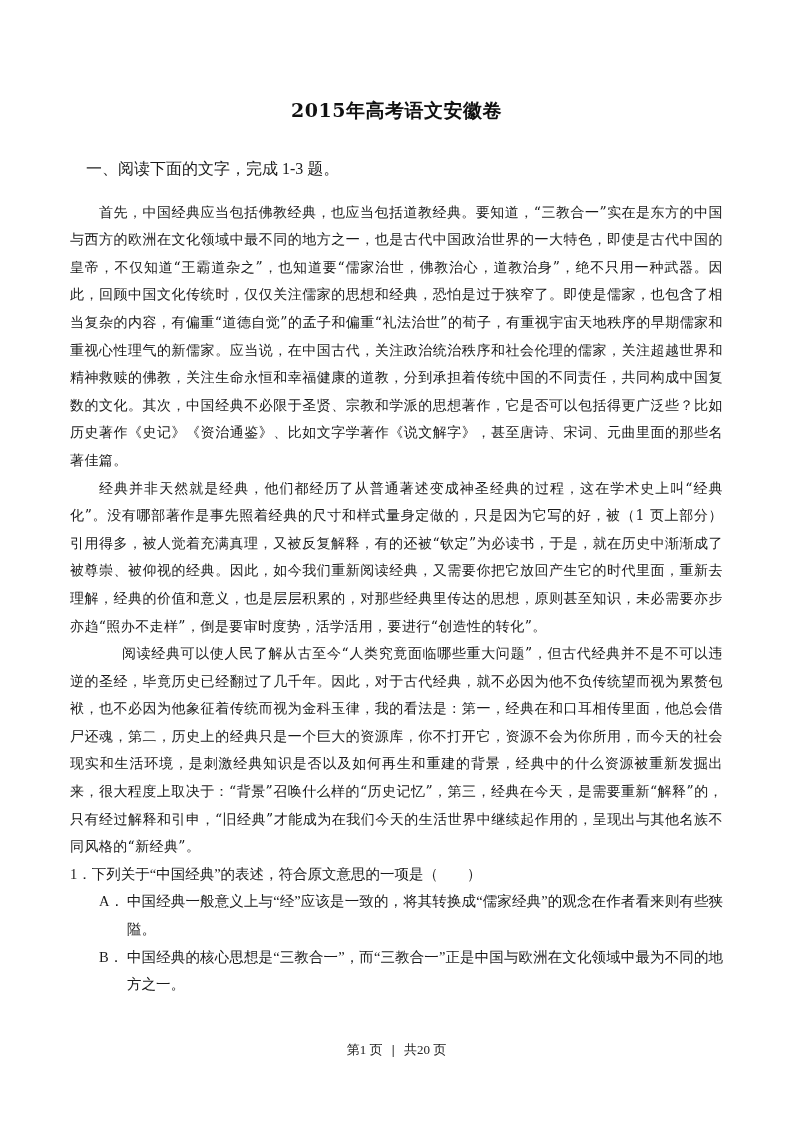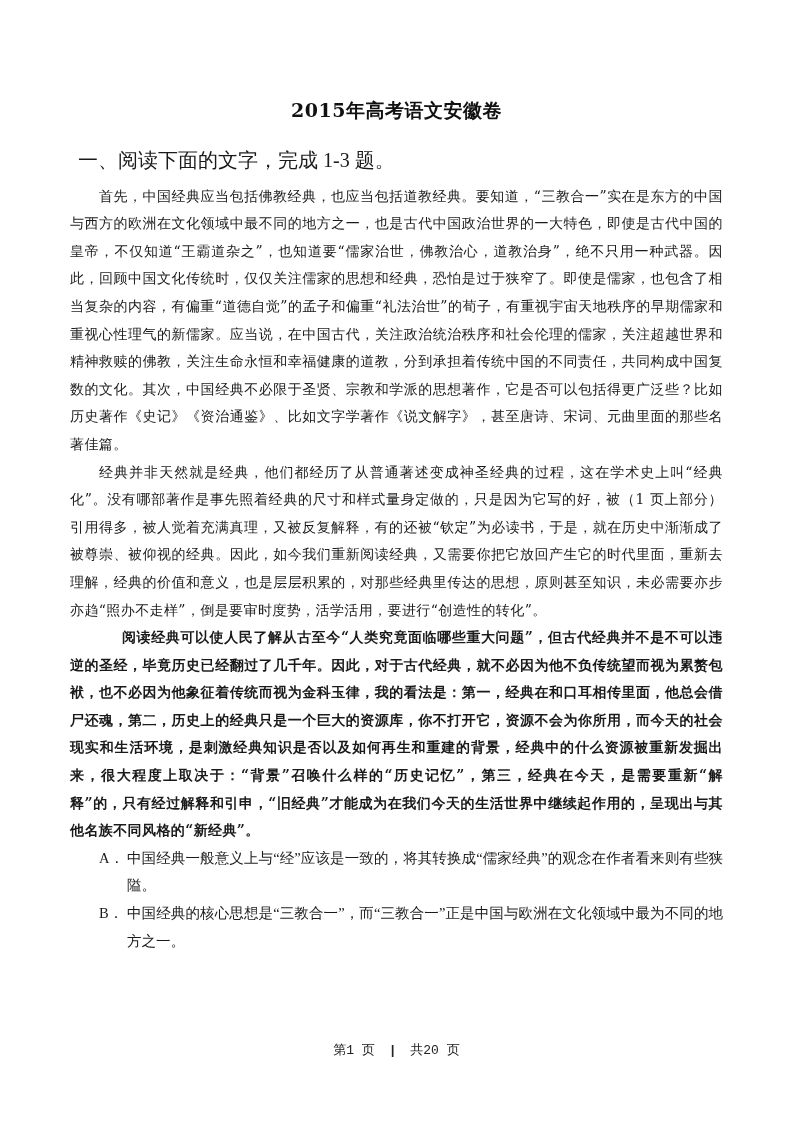--- a/index.html
+++ b/index.html
@@ -10,51 +10,52 @@
     }
     .page-title {
       position: absolute; top: 98px; left: 0; width: 793px;
       text-align: center; font-size: 19px; font-weight: bold; letter-spacing: 0.5px;
       color: #111;
     }
     .content {
       position: absolute; top: 139px; left: 70px; width: 653px;
       font-size: 14px; line-height: 27.6px;
     }
-    .section-heading { margin: 8px; font-family: "Liberation Serif", "DejaVu Serif", serif; font-size: 20px; }
+    .section-heading { margin: 16px; font-family: "Liberation Serif", "DejaVu Serif", serif; font-size: 16px; }
     .para {
       margin: 0; text-indent: 29px; text-align: justify;
       letter-spacing: 0.4px;
     }
-    .para.wide-indent { text-indent: 52px; font-weight: bold; }
+    .para.wide-indent { text-indent: 52px; }
     .question { margin: 0; font-family: "Liberation Serif", "DejaVu Serif", serif; font-size: 14.5px; }
     .option {
       position: relative; margin: 0; padding-left: 57px;
       font-family: "Liberation Serif", "DejaVu Serif", serif; font-size: 14.5px;
       text-align: justify;
     }
     .option .opt-letter { position: absolute; left: 29px; top: 0; }
     .footer {
       position: absolute; top: 1041px; left: 0; width: 793px; text-align: center;
-      font-family: Liberation Mono, monospace; font-size: 13px; color: #222;
+      font-family: Liberation Serif, serif; font-size: 13px; color: #222;
     }
     .footer .sep { margin: 0 6px; font-weight: bold; }
   </style>
 </head>
 <body>
 
 <div class="page-title">2015年高考语文安徽卷</div>
 
 <div class="content">
   <p class="section-heading">一、阅读下面的文字，完成 1-3 题。</p>
   <p class="para">首先，中国经典应当包括佛教经典，也应当包括道教经典。要知道，“三教合一”实在是东方的中国与西方的欧洲在文化领域中最不同的地方之一，也是古代中国政治世界的一大特色，即使是古代中国的皇帝，不仅知道“王霸道杂之”，也知道要“儒家治世，佛教治心，道教治身”，绝不只用一种武器。因此，回顾中国文化传统时，仅仅关注儒家的思想和经典，恐怕是过于狭窄了。即使是儒家，也包含了相当复杂的内容，有偏重“道德自觉”的孟子和偏重“礼法治世”的荀子，有重视宇宙天地秩序的早期儒家和重视心性理气的新儒家。应当说，在中国古代，关注政治统治秩序和社会伦理的儒家，关注超越世界和精神救赎的佛教，关注生命永恒和幸福健康的道教，分到承担着传统中国的不同责任，共同构成中国复数的文化。其次，中国经典不必限于圣贤、宗教和学派的思想著作，它是否可以包括得更广泛些？比如历史著作《史记》《资治通鉴》、比如文字学著作《说文解字》，甚至唐诗、宋词、元曲里面的那些名著佳篇。</p>
   <p class="para">经典并非天然就是经典，他们都经历了从普通著述变成神圣经典的过程，这在学术史上叫“经典化”。没有哪部著作是事先照着经典的尺寸和样式量身定做的，只是因为它写的好，被（1 页上部分）引用得多，被人觉着充满真理，又被反复解释，有的还被“钦定”为必读书，于是，就在历史中渐渐成了被尊崇、被仰视的经典。因此，如今我们重新阅读经典，又需要你把它放回产生它的时代里面，重新去理解，经典的价值和意义，也是层层积累的，对那些经典里传达的思想，原则甚至知识，未必需要亦步亦趋“照办不走样”，倒是要审时度势，活学活用，要进行“创造性的转化”。</p>
   <p class="para wide-indent">阅读经典可以使人民了解从古至今“人类究竟面临哪些重大问题”，但古代经典并不是不可以违逆的圣经，毕竟历史已经翻过了几千年。因此，对于古代经典，就不必因为他不负传统望而视为累赘包袱，也不必因为他象征着传统而视为金科玉律，我的看法是：第一，经典在和口耳相传里面，他总会借尸还魂，第二，历史上的经典只是一个巨大的资源库，你不打开它，资源不会为你所用，而今天的社会现实和生活环境，是刺激经典知识是否以及如何再生和重建的背景，经典中的什么资源被重新发掘出来，很大程度上取决于：“背景”召唤什么样的“历史记忆”，第三，经典在今天，是需要重新“解释”的，只有经过解释和引申，“旧经典”才能成为在我们今天的生活世界中继续起作用的，呈现出与其他名族不同风格的“新经典”。</p>
 
   <div>
+    <p class="question">1．下列关于“中国经典”的表述，符合原文意思的一项是（　　）</p>
     <p class="option">
       <span class="opt-letter">A．</span>
       <span>中国经典一般意义上与“经”应该是一致的，将其转换成“儒家经典”的观念在作者看来则有些狭隘。</span>
     </p>
     <p class="option">
       <span class="opt-letter">B．</span>
       <span>中国经典的核心思想是“三教合一”，而“三教合一”正是中国与欧洲在文化领域中最为不同的地方之一。</span>
     </p>
   </div>
 </div>

